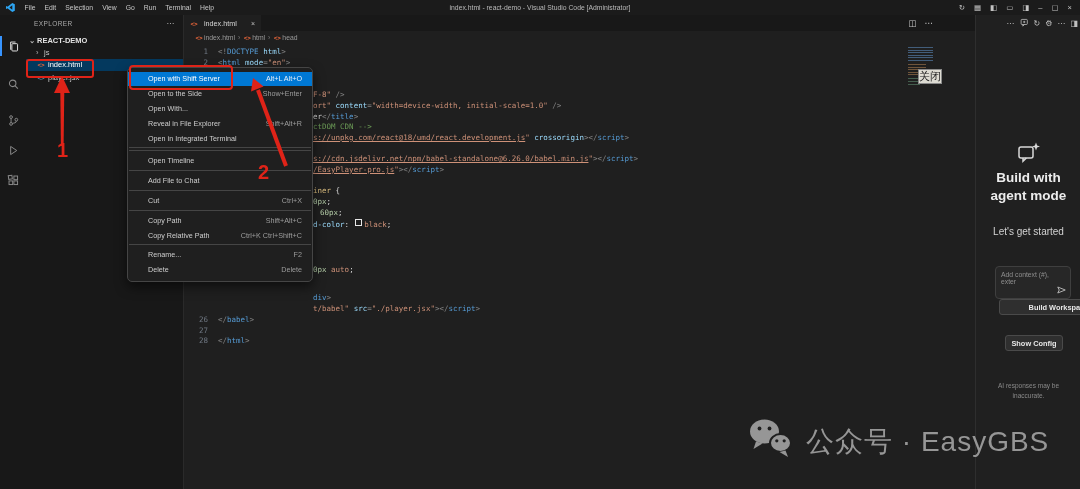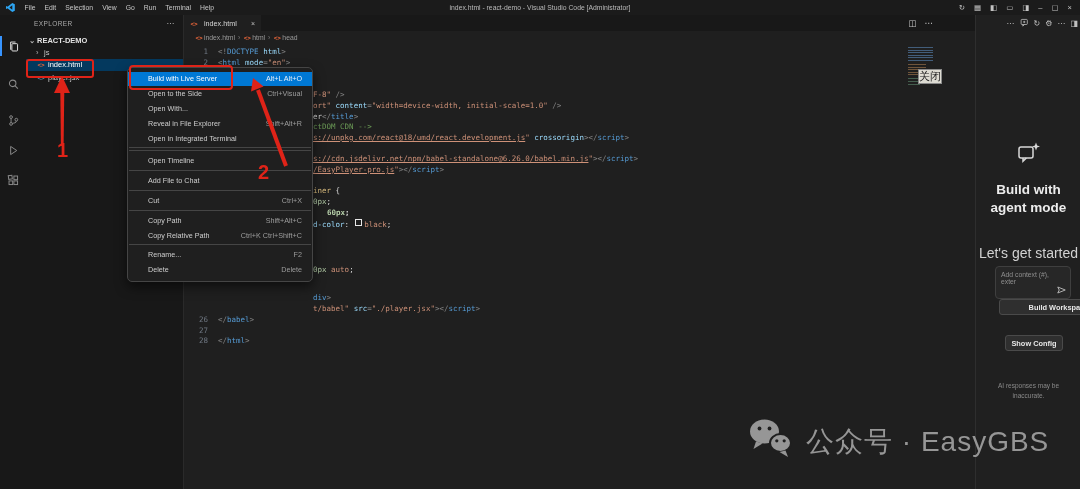--- a/index.html
+++ b/index.html
@@ -74,22 +74,22 @@
   .cm-item.highlight{background:#0078d4;color:#fff;}
   .cm-item.highlight .shortcut{color:#e8f1fa;}
   .cm-sep{height:1px;background:#454545;margin:2px 1px;}
 
   
   .chat{position:absolute;left:975px;top:15px;width:105px;height:474px;background:#202020;
         border-left:1px solid #2e2e2e;z-index:2;}
   .chat-header{display:flex;justify-content:flex-end;align-items:center;gap:5px;padding:3px 3px 0 0;
                font-size:8px;color:#c0c0c0;}
   .chat-center{position:absolute;top:126px;left:0;right:0;text-align:center;}
-  .chat-headline{font-size:13.5px;font-weight:bold;color:#ececec;width:92px;margin:12px auto 0;line-height:1.32;}
-  .chat-sub{margin-top:28px;font-size:14px;color:#d2d2d2;}
+  .chat-headline{font-size:13.5px;font-weight:bold;color:#ececec;width:92px;margin:0 auto 0;line-height:1.32;}
+  .chat-sub{margin-top:21px;font-size:10px;color:#d2d2d2;}
   .chat-input{position:absolute;left:19px;top:251px;width:76px;height:33px;background:#272727;
               border:1px solid #3f3f3f;border-radius:4px;font-size:6.8px;color:#8f8f8f;padding:4px 5px;box-sizing:border-box;}
   .chat-send{position:absolute;right:4px;bottom:3px;color:#bdbdbd;}
   .chat-btn{position:absolute;background:#2f2f2f;border:1px solid #4a4a4a;border-radius:3px;color:#e6e6e6;
             font-size:7.4px;font-weight:bold;font-family:"Liberation Sans",sans-serif;display:flex;align-items:center;justify-content:center;}
   .btn-build{left:23px;top:284px;width:69px;height:14px;padding-left:24px;}
   .btn-config{left:29px;top:320px;width:56px;height:14px;}
   .chat-disclaimer{position:absolute;top:366px;left:8px;right:8px;text-align:center;font-size:6.5px;
                    color:#8a8a8a;line-height:1.5;}
 
@@ -221,21 +221,21 @@
       <div class="code-line" style="top: 58px; left: 218px;"><span class="tk-p">&lt;</span><span class="tk-tag">html</span><span class="tk-a"> mode</span><span class="tk-p">=</span><span class="tk-s">"en"</span><span class="tk-p">&gt;</span></div>
       <div class="code-line" style="top: 90.1px; left: 313px;"><span class="tk-s">F-8"</span><span class="tk-p"> /&gt;</span></div>
       <div class="code-line" style="top: 100.8px; left: 313px;"><span class="tk-s">ort"</span><span class="tk-a"> content</span><span class="tk-p">=</span><span class="tk-s">"width=device-width, initial-scale=1.0"</span><span class="tk-p"> /&gt;</span></div>
       <div class="code-line" style="top: 111.5px; left: 313px;"><span class="tk-t">er</span><span class="tk-p">&lt;/</span><span class="tk-tag">title</span><span class="tk-p">&gt;</span></div>
       <div class="code-line" style="top: 122.2px; left: 313px;"><span class="tk-c">ctDOM CDN --&gt;</span></div>
       <div class="code-line" style="top: 132.9px; left: 313px;"><span class="tk-su">s://unpkg.com/react@18/umd/react.development.js</span><span class="tk-s">"</span><span class="tk-a"> crossorigin</span><span class="tk-p">&gt;&lt;/</span><span class="tk-tag">script</span><span class="tk-p">&gt;</span></div>
       <div class="code-line" style="top: 154.3px; left: 313px;"><span class="tk-su">s://cdn.jsdelivr.net/npm/babel-standalone@6.26.0/babel.min.js</span><span class="tk-s">"</span><span class="tk-p">&gt;&lt;/</span><span class="tk-tag">script</span><span class="tk-p">&gt;</span></div>
       <div class="code-line" style="top: 165px; left: 313px;"><span class="tk-su">/EasyPlayer-pro.js</span><span class="tk-s">"</span><span class="tk-p">&gt;&lt;/</span><span class="tk-tag">script</span><span class="tk-p">&gt;</span></div>
       <div class="code-line" style="top: 186.4px; left: 313px;"><span class="tk-sel">iner </span><span class="tk-t">{</span></div>
       <div class="code-line" style="top: 197.1px; left: 313px;"><span class="tk-n">0px</span><span class="tk-t">;</span></div>
-      <div class="code-line" style="top: 207.8px; left: 327px; font-weight: bold;"><span class="tk-n">60px</span><span class="tk-t">;</span></div>
+      <div class="code-line" style="top: 207.8px; left: 320px;"><span class="tk-n">60px</span><span class="tk-t">;</span></div>
       <div class="code-line" style="top: 218.5px; left: 313px;"><span class="tk-a">d-color</span><span class="tk-t">: </span><span class="tk-sw"></span><span class="tk-s">black</span><span class="tk-t">;</span></div>
       <div class="code-line" style="top: 229.2px; left: 313px; margin-top: 36px;"><span class="tk-n">0px</span><span class="tk-s"> auto</span><span class="tk-t">;</span></div>
       <div class="code-line" style="top: 293.4px; left: 313px;"><span class="tk-tag">div</span><span class="tk-p">&gt;</span></div>
       <div class="code-line" style="top: 304.1px; left: 313px;"><span class="tk-s">t/babel"</span><span class="tk-a"> src</span><span class="tk-p">=</span><span class="tk-s">"./player.jsx"</span><span class="tk-p">&gt;&lt;/</span><span class="tk-tag">script</span><span class="tk-p">&gt;</span></div>
       <div class="gutter" style="top: 314.8px;">26</div>
       <div class="code-line" style="top: 314.8px; left: 218px;"><span class="tk-p">&lt;/</span><span class="tk-tag">babel</span><span class="tk-p">&gt;</span></div>
       <div class="gutter" style="top: 325.5px;">27</div>
       <div class="code-line" style="top: 325.5px; left: 218px;"></div>
       <div class="gutter" style="top: 336.2px;">28</div>
       <div class="code-line" style="top: 336.2px; left: 218px;"><span class="tk-p">&lt;/</span><span class="tk-tag">html</span><span class="tk-p">&gt;</span></div>
@@ -243,26 +243,26 @@
 
   <div class="minimap">
       <i class="mm-a"></i>
       <i class="mm-b"></i>
       <i class="mm-c"></i>
     </div>
   <div class="badge-close">关闭</div>
 
   <div class="context-menu">
       <div class="cm-item highlight">
-        <span class="label">Build with Live Server</span>
+        <span class="label">Open with Shift Server</span>
         <span class="shortcut">Alt+L Alt+O</span>
       </div>
       <div class="cm-item">
         <span class="label">Open to the Side</span>
-        <span class="shortcut">Ctrl+Visual</span>
+        <span class="shortcut">Show+Enter</span>
       </div>
       <div class="cm-item">
         <span class="label">Open With...</span>
         <span class="shortcut"></span>
       </div>
       <div class="cm-item">
         <span class="label">Reveal in File Explorer</span>
         <span class="shortcut">Shift+Alt+R</span>
       </div>
       <div class="cm-item">

